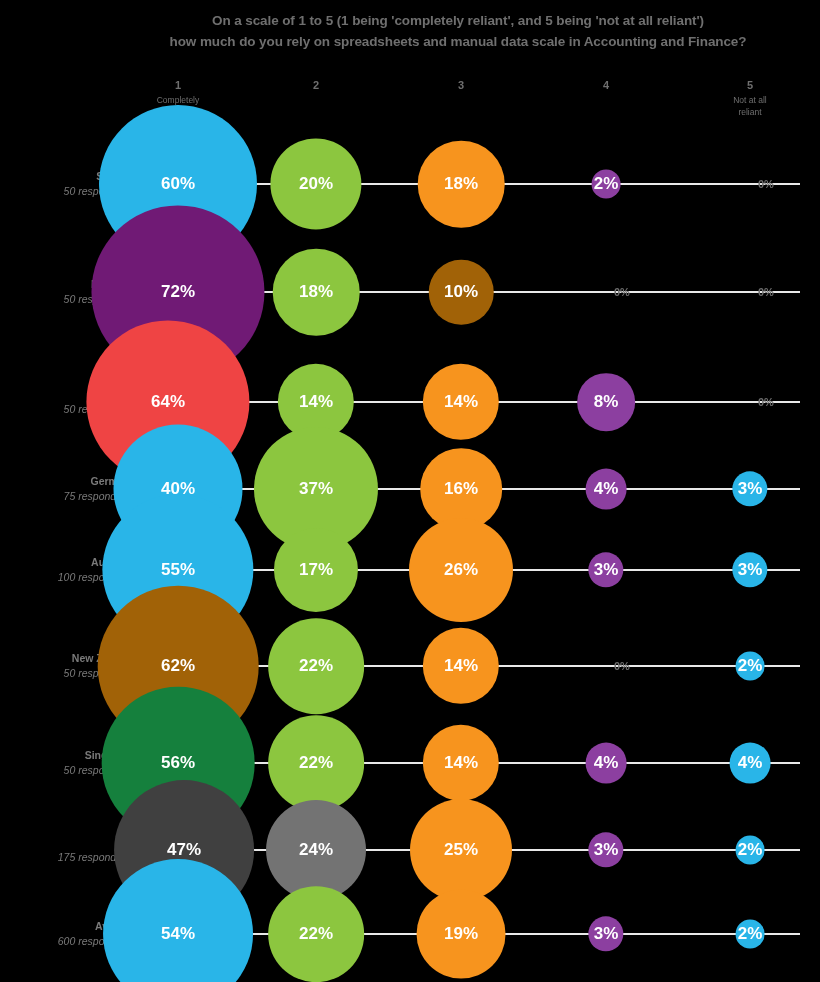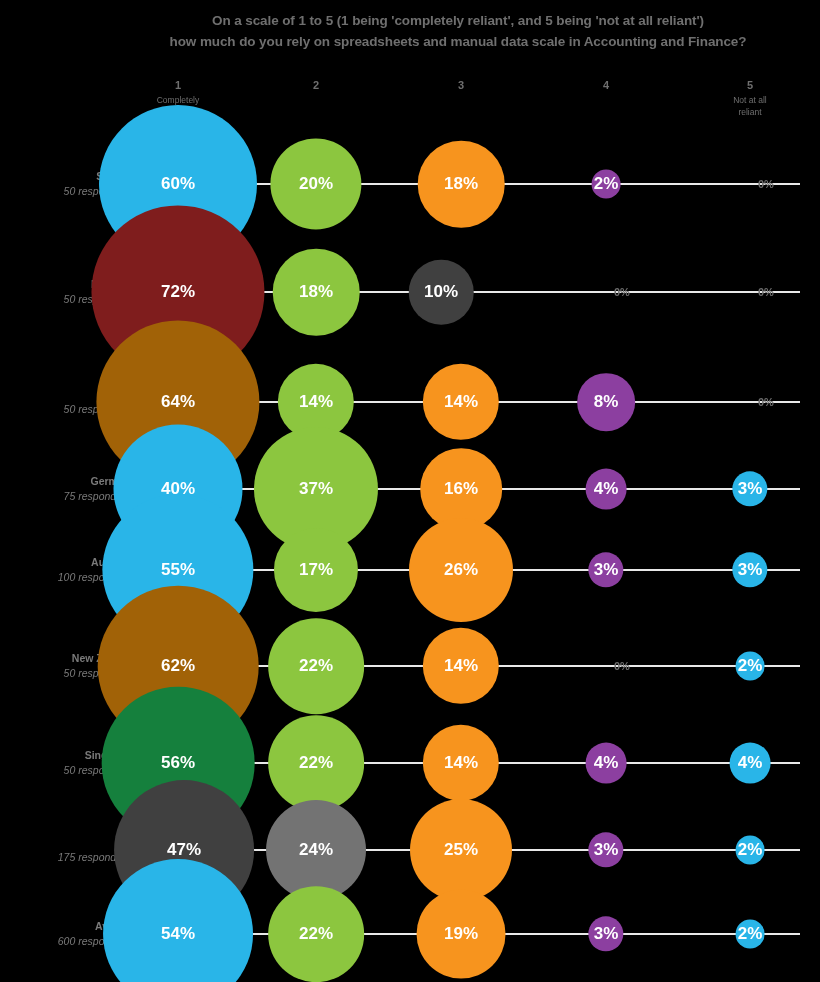--- a/index.html
+++ b/index.html
@@ -143,39 +143,39 @@
           <span class="val-in">2%</span>
         </div>
         <div class="val-out" style="left: 758px;">0%</div>
       </div>
       <div class="row" style="top: 292px;">
         <div class="row-label">
           <div class="country">Denmark</div>
           <div class="respondents">50 respondents</div>
         </div>
         <div class="row-line" style="left: 136px; width: 664px; background: rgb(232, 232, 232);"></div>
-        <div class="bubble" style="left: 178px; width: 173.1px; height: 173.1px; background: #7f1d1d;">
+        <div class="bubble" style="left: 178px; width: 173.1px; height: 173.1px; background: #701a75;">
           <span class="val-in">72%</span>
         </div>
         <div class="bubble" style="left: 316px; width: 86.5499px; height: 86.5499px; background: rgb(140, 198, 63);">
           <span class="val-in">18%</span>
         </div>
-        <div class="bubble" style="left: 441px; width: 64.5105px; height: 64.5105px; background: #404040;">
+        <div class="bubble" style="left: 461px; width: 64.5105px; height: 64.5105px; background: #a16207;">
           <span class="val-in">10%</span>
         </div>
         <div class="val-out" style="left: 614px;">0%</div>
         <div class="val-out" style="left: 758px;">0%</div>
       </div>
       <div class="row" style="top: 402px;">
         <div class="row-label">
           <div class="country">Norway</div>
           <div class="respondents">50 respondents</div>
         </div>
         <div class="row-line" style="left: 136px; width: 664px; background: rgb(232, 232, 232);"></div>
-        <div class="bubble" style="left: 178px; width: 163.2px; height: 163.2px; background: #a16207;">
+        <div class="bubble" style="left: 168px; width: 163.2px; height: 163.2px; background: #ef4444;">
           <span class="val-in">64%</span>
         </div>
         <div class="bubble" style="left: 316px; width: 76.3298px; height: 76.3298px; background: rgb(140, 198, 63);">
           <span class="val-in">14%</span>
         </div>
         <div class="bubble" style="left: 461px; width: 76.3298px; height: 76.3298px; background: rgb(247, 148, 30);">
           <span class="val-in">14%</span>
         </div>
         <div class="bubble" style="left: 606px; width: 57.6999px; height: 57.6999px; background: rgb(140, 63, 160);">
           <span class="val-in">8%</span>

